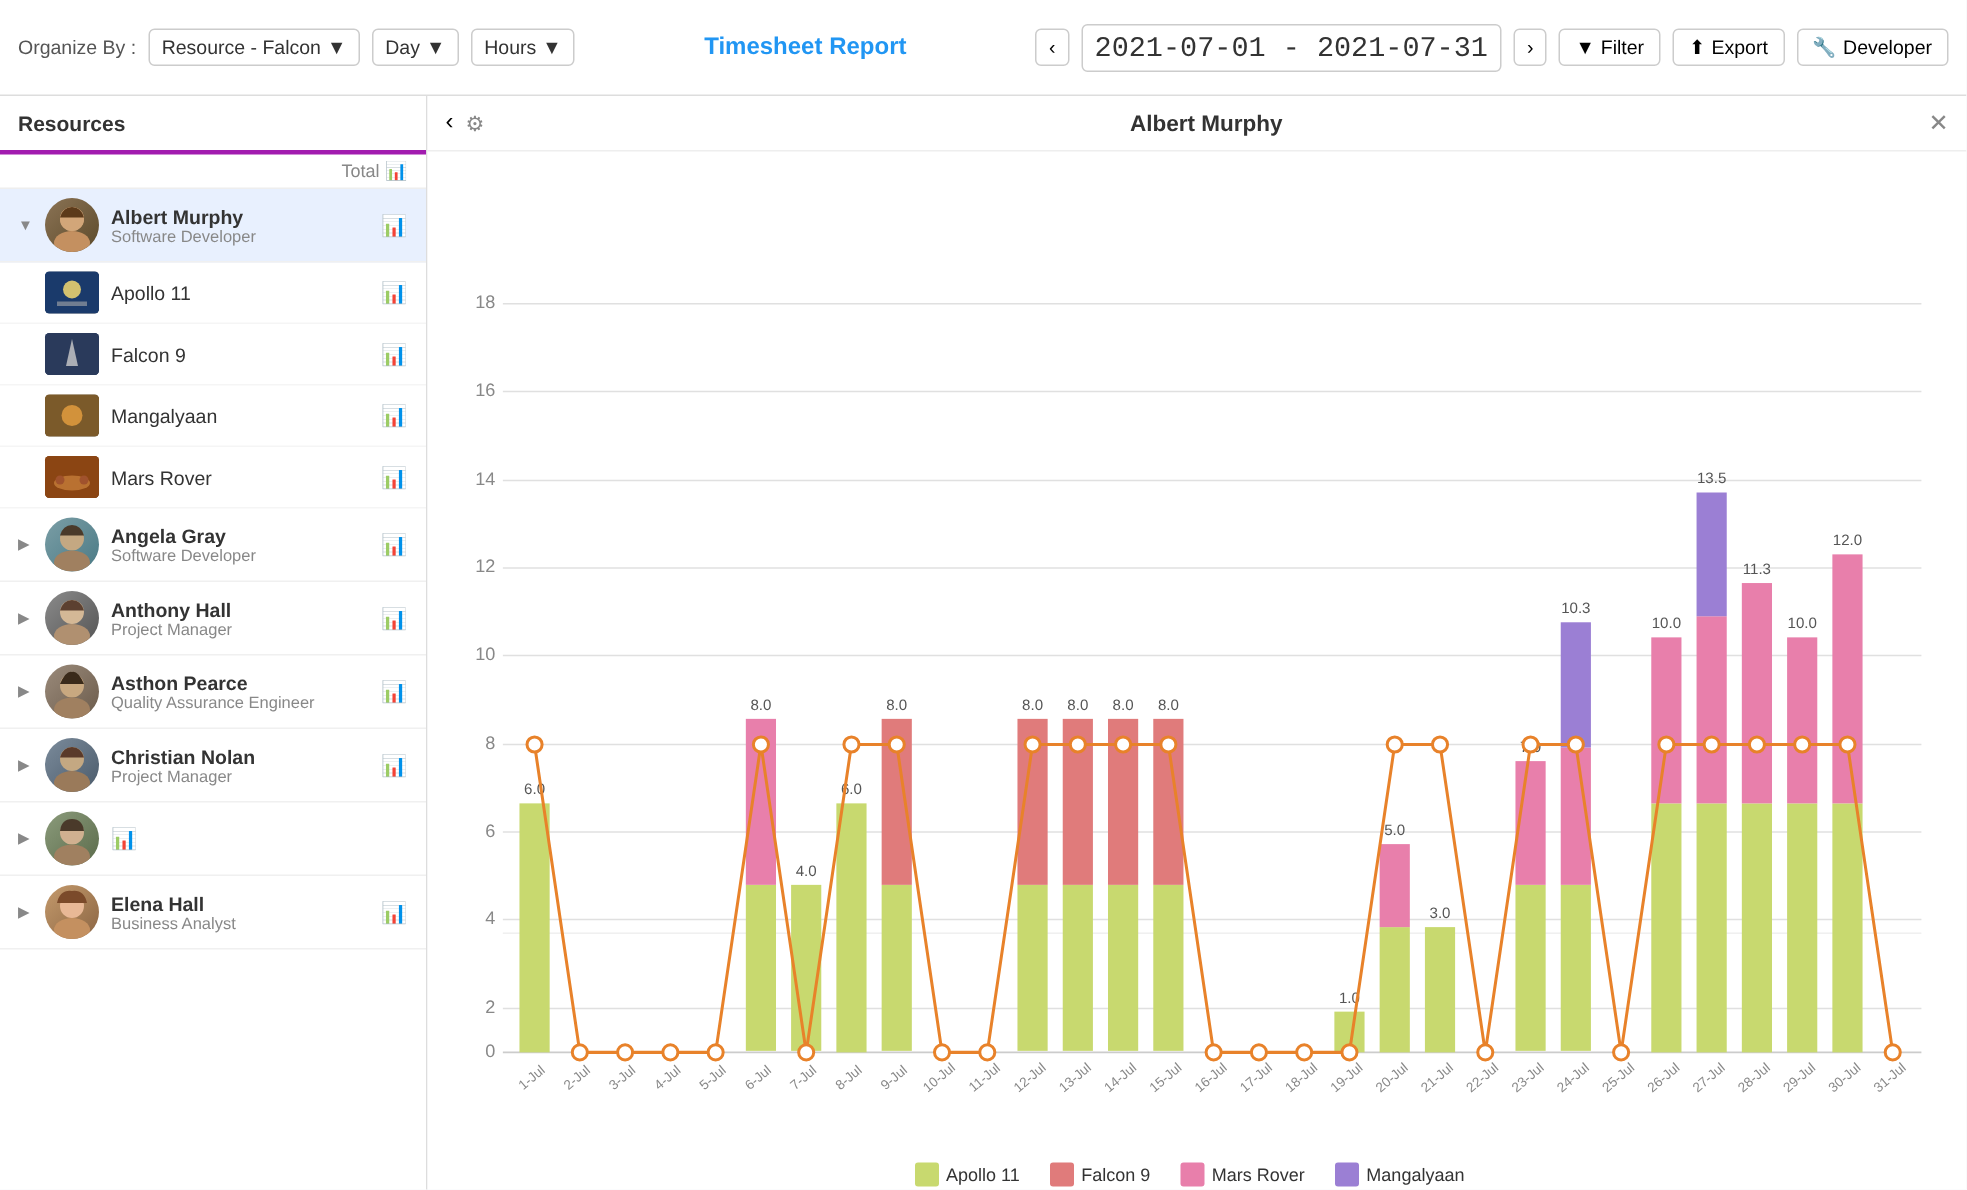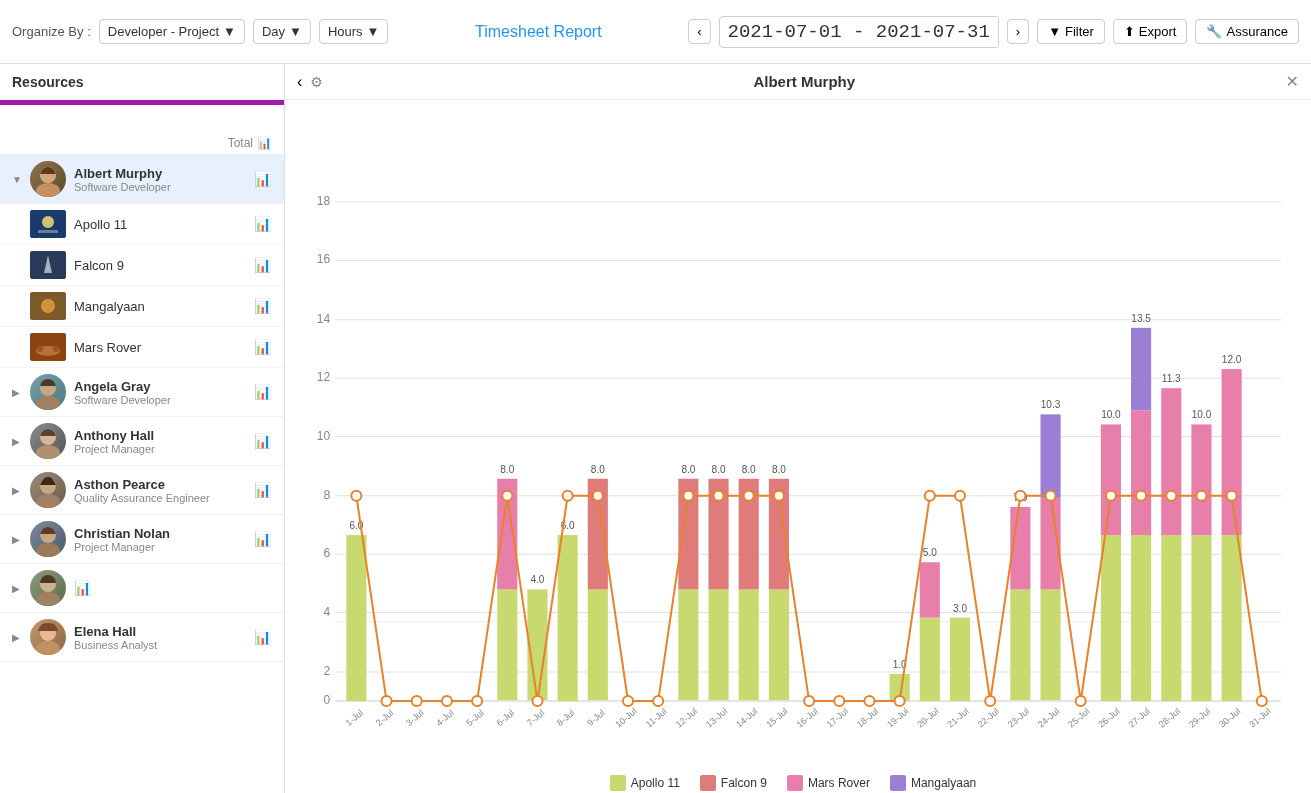--- a/index.html
+++ b/index.html
@@ -5,34 +5,34 @@
     * { box-sizing: border-box; margin: 0; padding: 0; }
     body { font-family: Arial, sans-serif; font-size: 13px; background: #f0f2f5; color: #333; width: 1311px; height: 793px; overflow: hidden; }
 
     .toolbar {
       display: flex; align-items: center; background: #fff; padding: 8px 12px; border-bottom: 1px solid #ddd; gap: 8px; height: 64px;
     }
     .toolbar-label { color: #555; font-size: 13px; }
     .toolbar-select {
       border: 1px solid #ccc; border-radius: 4px; padding: 4px 8px; font-size: 13px; background: #fff; cursor: pointer; display: flex; align-items: center; gap: 4px;
     }
-    .toolbar-title { flex: 1; text-align: center; color: #2196F3; font-weight: normal; font-size: 16px; }
+    .toolbar-title { flex: 1; text-align: center; color: #2196F3; font-weight: bold; font-size: 16px; }
     .toolbar-date { border: 1px solid #ccc; border-radius: 4px; padding: 4px 8px; font-size: 19px; background: #fff; font-family: Liberation Mono, monospace; }
     .toolbar-btn {
       border: 1px solid #ccc; border-radius: 4px; padding: 4px 10px; font-size: 13px; background: #fff; cursor: pointer; display: flex; align-items: center; gap: 4px;
     }
     .nav-arrow { border: 1px solid #ccc; border-radius: 4px; padding: 4px 8px; font-size: 13px; background: #fff; cursor: pointer; }
 
     .main-container { display: flex; height: calc(793px - 48px); }
 
     .sidebar {
       width: 285px; background: #fff; border-right: 1px solid #ddd; display: flex; flex-direction: column; overflow-y: auto;
     }
-    .sidebar-header { padding: 10px 12px; font-weight: bold; font-size: 14px; display: flex; justify-content: space-between; align-items: center; border-bottom: 5px solid #a21caf; }
-    .sidebar-total { font-size: 12px; color: #888; text-align: right; padding: 4px 12px; border-bottom: 1px solid #eee; display: flex; justify-content: flex-end; align-items: center; gap: 4px; margin-top: 27px; }
+    .sidebar-header { padding: 10px 12px; font-weight: bold; font-size: 14px; display: flex; justify-content: space-between; align-items: center; border-bottom: 3px solid #a21caf; }
+    .sidebar-total { font-size: 12px; color: #888; text-align: right; padding: 4px 12px; border-bottom: 1px solid #eee; display: flex; justify-content: flex-end; align-items: center; gap: 4px; }
 
     .resource-item {
       display: flex; align-items: center; padding: 6px 12px; cursor: pointer; border-bottom: 1px solid #f0f0f0; gap: 8px;
     }
     .resource-item.active { background: #e8f0fe; }
     .resource-avatar { width: 36px; height: 36px; border-radius: 50%; overflow: hidden; flex-shrink: 0; background: #ccc; display: flex; align-items: center; justify-content: center; font-size: 10px; color: #fff; }
     .resource-info { flex: 1; }
     .resource-name { font-size: 13px; font-weight: 600; color: #333; }
     .resource-role { font-size: 11px; color: #888; }
     .resource-chart-icon { color: #aaa; font-size: 14px; }
@@ -71,21 +71,21 @@
     .thumb-falcon { background: linear-gradient(135deg, #2a4a7b, #1a2a4c); }
     .thumb-mangalyaan { background: linear-gradient(135deg, #7b5a2a, #4c3a1a); }
     .thumb-mars { background: linear-gradient(135deg, #8B4513, #5C2D0A); }
   </style>
 </head>
 <body>
 
 <div class="toolbar">
   <span class="toolbar-label">Organize By :</span>
   <div class="toolbar-select">
-    <span>Developer - Project</span>
+    <span>Resource - Falcon</span>
     <span>▼</span>
   </div>
   <div class="toolbar-select">
     <span>Day</span>
     <span>▼</span>
   </div>
   <div class="toolbar-select">
     <span>Hours</span>
     <span>▼</span>
   </div>
@@ -96,21 +96,21 @@
   <button class="toolbar-btn">
     <span>▼</span>
     <span>Filter</span>
   </button>
   <button class="toolbar-btn">
     <span>⬆</span>
     <span>Export</span>
   </button>
   <button class="toolbar-btn">
     <span>🔧</span>
-    <span>Assurance</span>
+    <span>Developer</span>
   </button>
 </div>
 
 <div class="main-container">
 
   <div class="sidebar">
     <div class="sidebar-header">
       <span>Resources</span>
     </div>
     <div class="sidebar-total">

